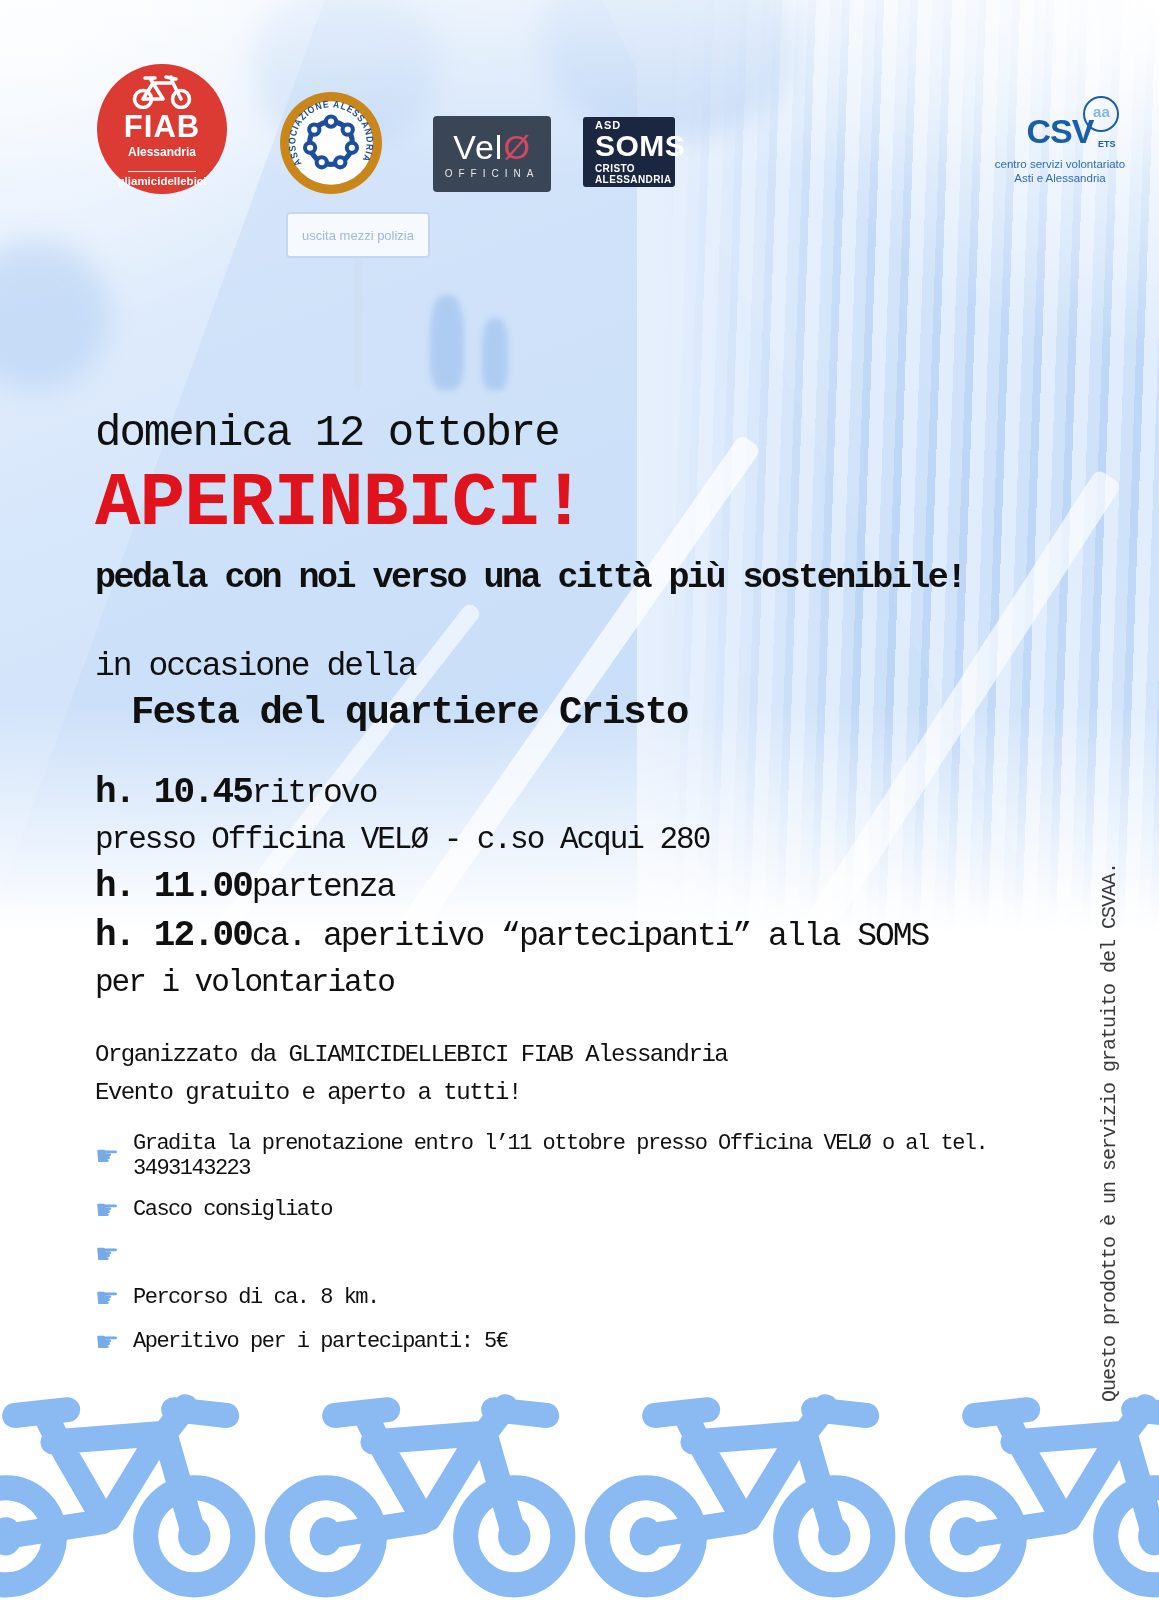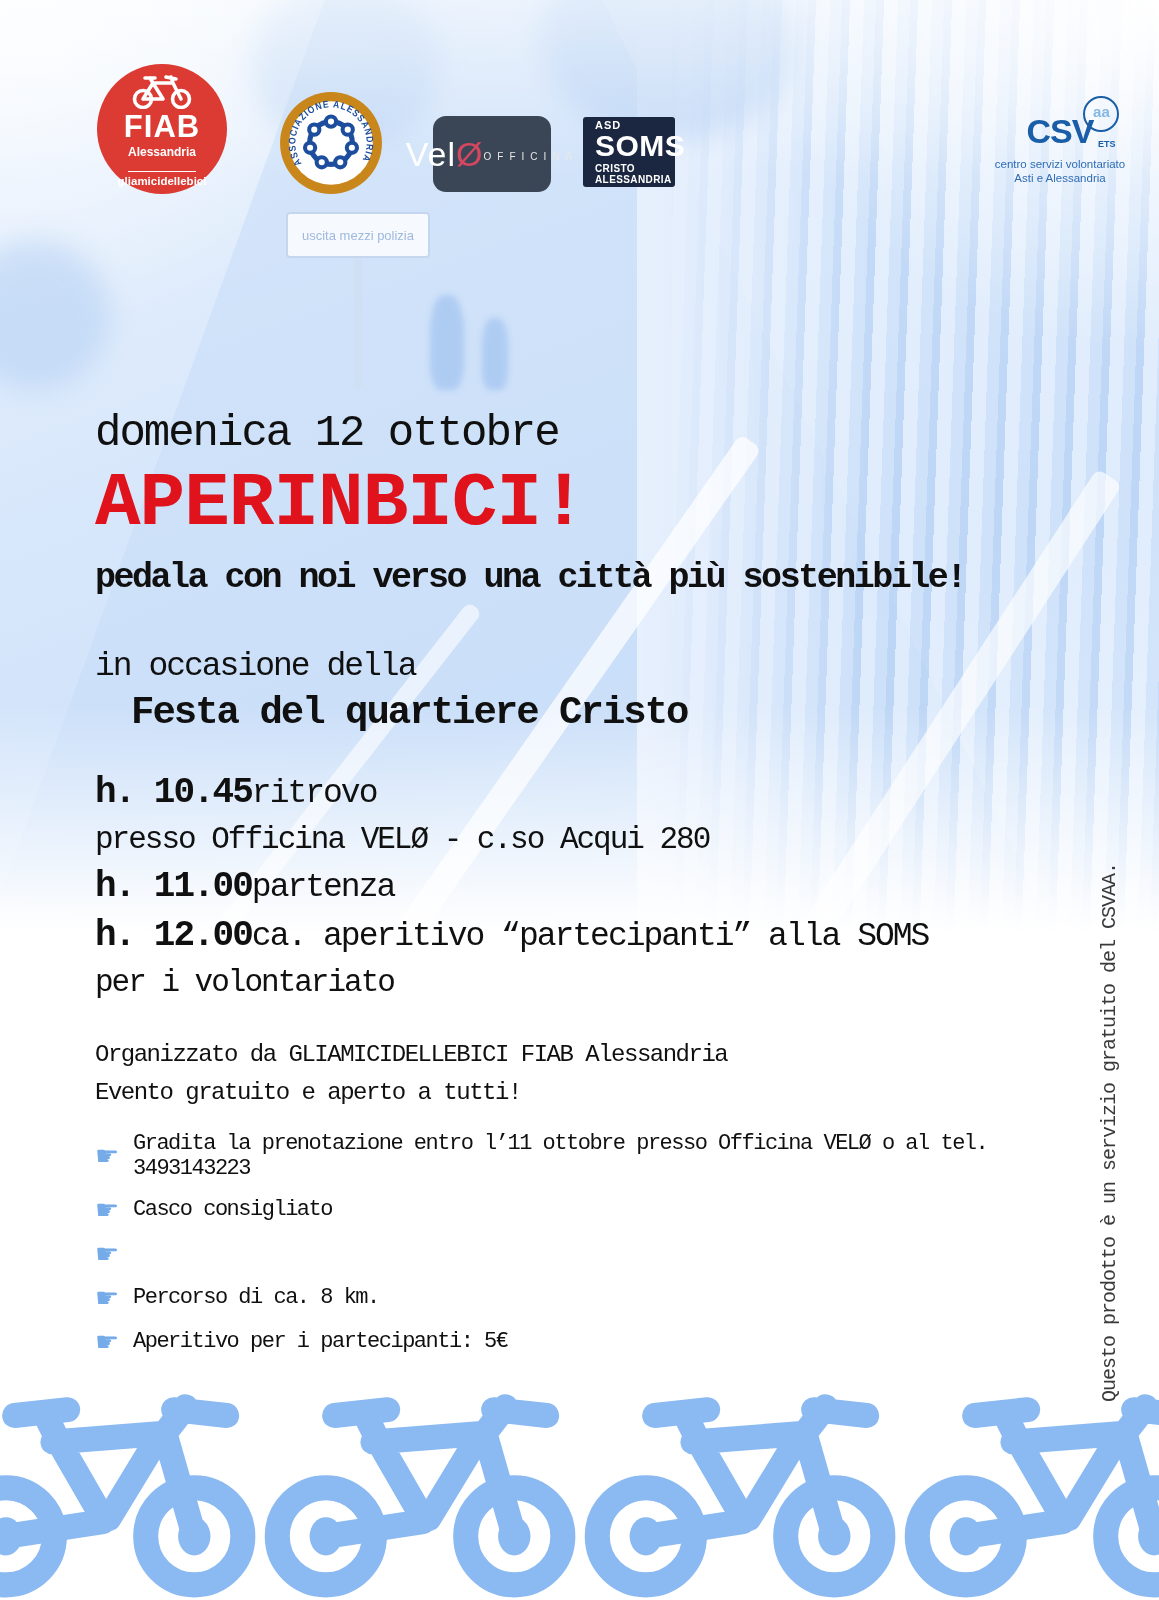--- a/index.html
+++ b/index.html
@@ -52,21 +52,21 @@
   
   .logos{position:absolute; inset:0; z-index:3; font-family:"Liberation Sans",sans-serif;}
   .fiab{position:absolute; left:97px; top:64px; width:130px; height:130px; border-radius:50%;
     background:#db3b33; display:flex; flex-direction:column; align-items:center; justify-content:center;
     color:#fff; text-align:center;}
   .fiab-name{font-size:31px; font-weight:bold; letter-spacing:1px; line-height:1; margin-top:2px;}
   .fiab-sub1{font-size:12px; font-weight:bold; border-bottom:1px solid #fff; padding-bottom:12px; margin-top:3px;}
   .fiab-sub2{font-size:11.5px; font-weight:bold; margin-top:3px;}
   .ass-logo{position:absolute; left:278px; top:90px;}
   .velo{position:absolute; left:433px; top:116px; width:118px; height:76px; background:#3a4556;
-    border-radius:13px; display:flex; flex-direction:row; align-items:center; justify-content:center; color:#fff;}
+    border-radius:4px; display:flex; flex-direction:column; align-items:center; justify-content:center; color:#fff;}
   .velo-name{font-size:34px; font-weight:300; letter-spacing:1px; line-height:1;
     font-family:"Liberation Sans",sans-serif;}
   .velo-o{color:#d44760; font-weight:400;}
   .velo-sub{font-size:10px; letter-spacing:6px; margin-top:4px; color:#e8e8e8;}
   .soms{position:absolute; left:583px; top:117px; width:92px; height:70px; background:#1b2740;
     border-radius:3px; display:flex; flex-direction:column; align-items:flex-start; justify-content:center;
     padding-left:12px; box-sizing:border-box; color:#fff;}
   .soms-top{font-size:11px; font-weight:bold; letter-spacing:1px;}
   .soms-name{font-size:30px; font-weight:bold; line-height:1; letter-spacing:.5px;}
   .soms-sub{font-size:10px; font-weight:bold; letter-spacing:.4px; margin-top:2px;}

